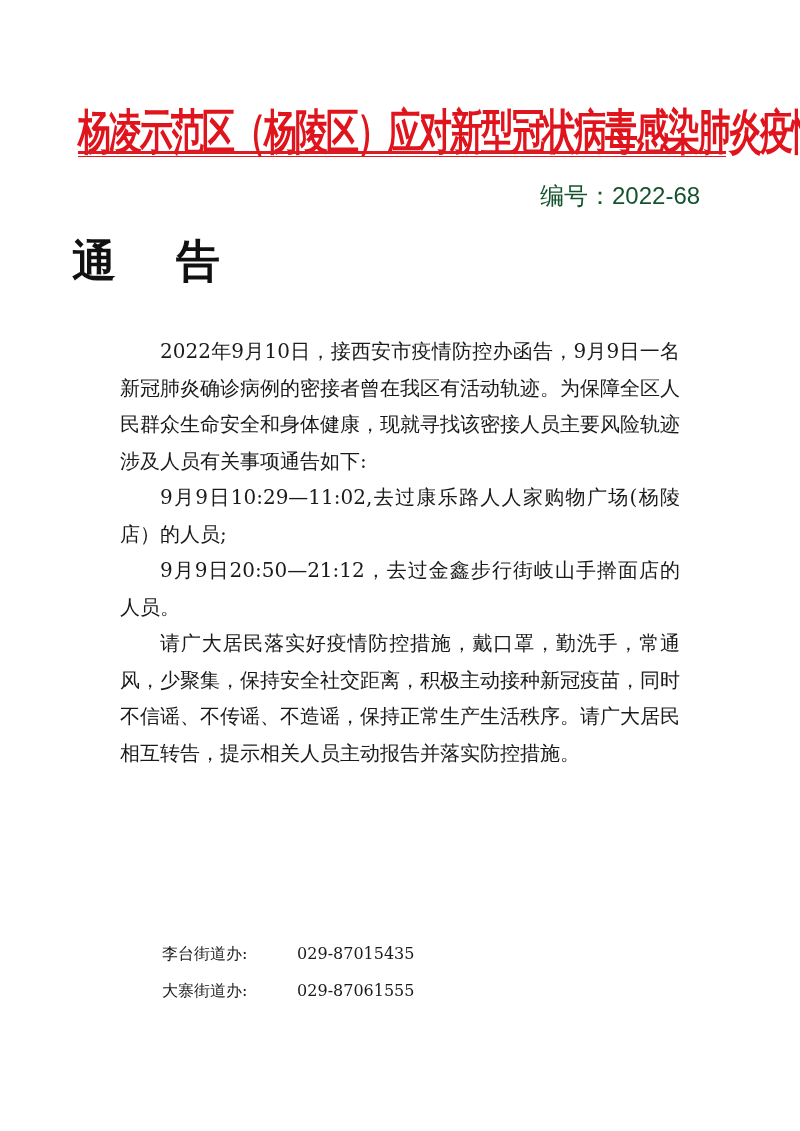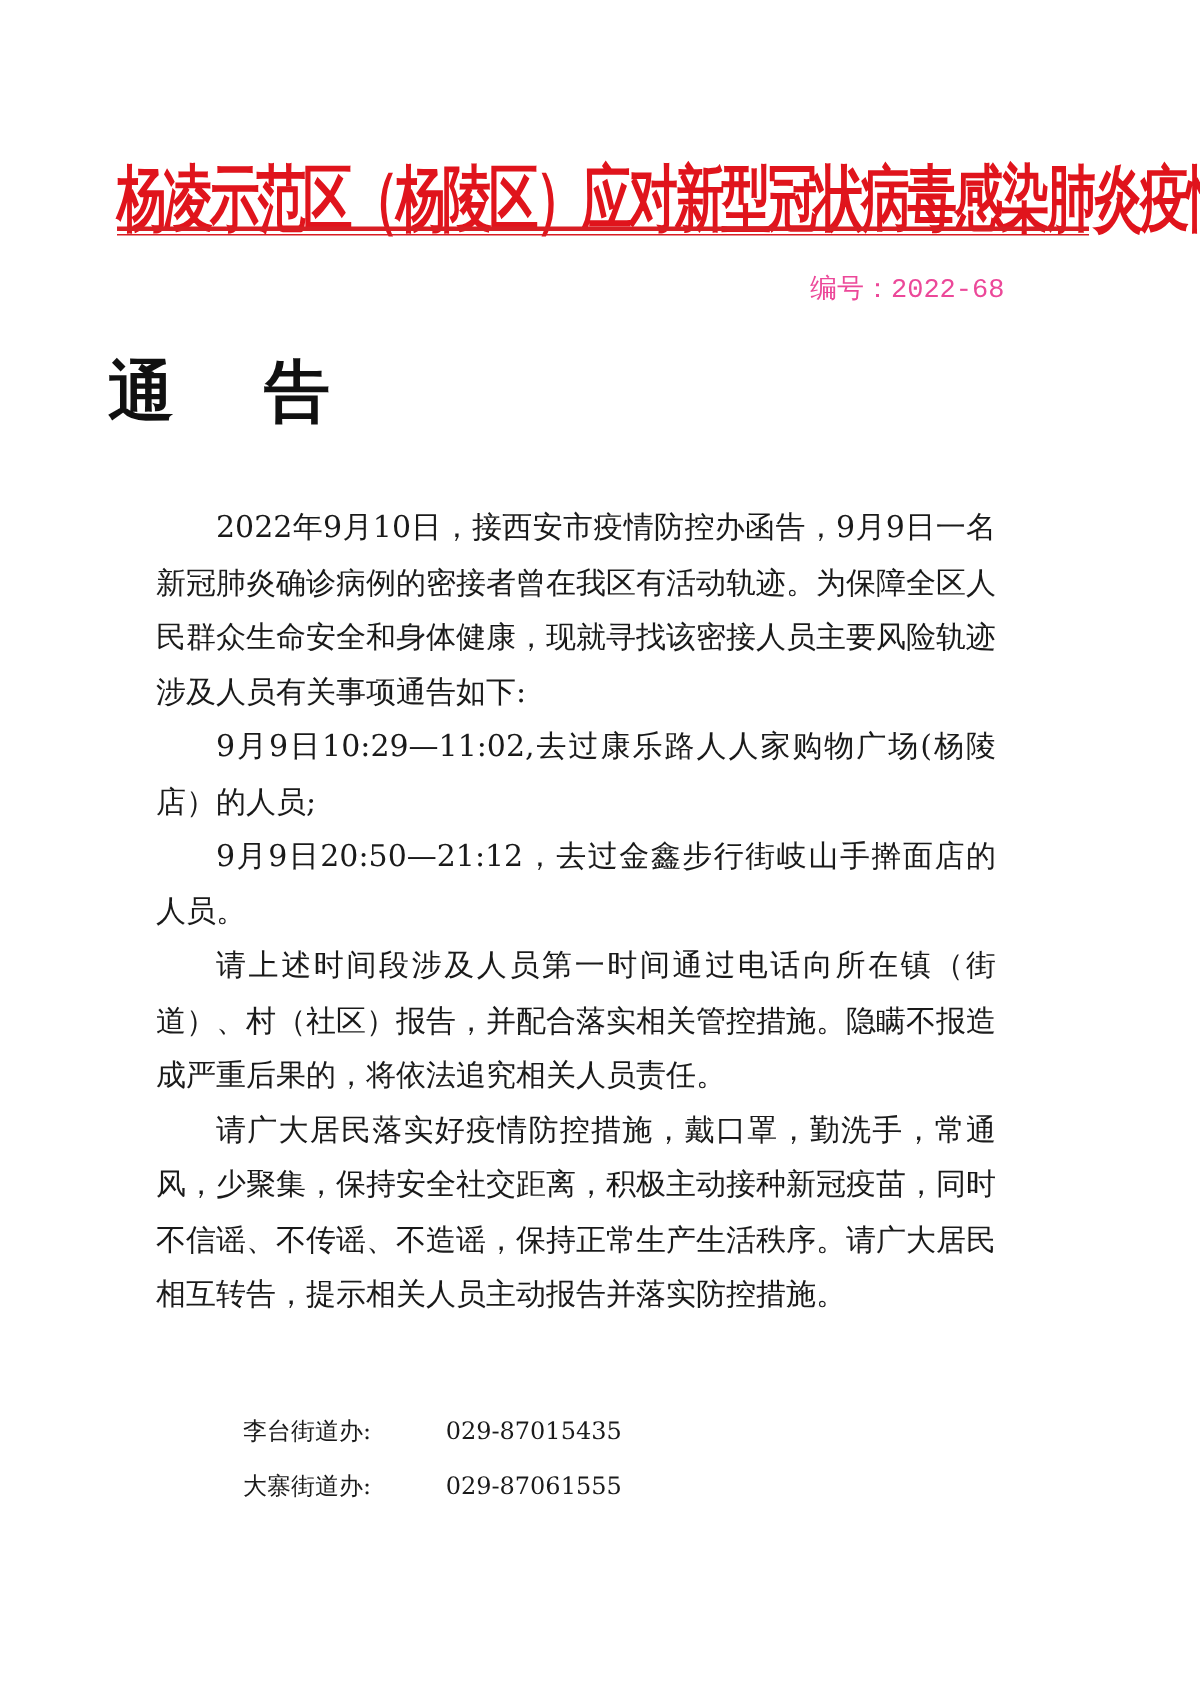--- a/index.html
+++ b/index.html
@@ -9,49 +9,48 @@
   }
   .header-title {
     position: absolute; left: 78px; top: 86px; width: 650px; height: 64px;
     color: #e0141c; font-family: "DejaVu Sans", sans-serif; font-weight: bold;
     font-size: 33px; line-height: 64px; white-space: nowrap; letter-spacing: -2px;
     transform: scaleY(1.45); transform-origin: top left; text-align: justify;
   }
   .rule-thick { position: absolute; left: 78px; top: 151px; width: 648px; height: 3px; background: #d81e24; }
   .rule-thin { position: absolute; left: 78px; top: 156px; width: 648px; height: 1px; background: #d81e24; }
   .doc-number {
-    position: absolute; left: 540px; top: 180px; font-family: Liberation Mono, monospace;
-    font-size: 18px; color: #ec4899;
+    position: absolute; left: 540px; top: 180px; font-family: Liberation Sans, sans-serif;
+    font-size: 24px; color: #14532d;
   }
   .doc-title {
     position: absolute; left: 12px; top: 232px; width: 800px; 
     font-size: 44px; font-weight: bold; letter-spacing: 60px; text-indent: 60px; color: #111;
   }
-  .body { position: absolute; left: 104px; top: 333px; width: 560px; font-size: 20px; line-height: 36.5px; }
+  .body { position: absolute; left: 120px; top: 333px; width: 560px; font-size: 20px; line-height: 36.5px; }
   .para { margin: 0; text-indent: 40px; text-align: justify; }
   .bold { font-weight: normal; }
   .contacts { position: absolute; left: 162px; top: 935px; font-size: 16px; line-height: 37px; }
   .contact-row span { display: inline-block; }
   .contact-name { width: 130px; }
 </style>
 </head>
 <body>
 
 <div class="header-title">杨凌示范区（杨陵区）应对新型冠状病毒感染肺炎疫情工作领导小组办公室</div>
 <div class="rule-thick"></div>
 <div class="rule-thin"></div>
 
 <div class="doc-number">编号：2022-68</div>
 <div class="doc-title">通告</div>
 
 <div class="body">
   <p class="para">2022年9月10日，接西安市疫情防控办函告，9月9日一名新冠肺炎确诊病例的密接者曾在我区有活动轨迹。为保障全区人民群众生命安全和身体健康，现就寻找该密接人员主要风险轨迹涉及人员有关事项通告如下:</p>
   <p class="para bold">9月9日10:29—11:02,去过康乐路人人家购物广场(杨陵店）的人员;</p>
   <p class="para bold">9月9日20:50—21:12，去过金鑫步行街岐山手擀面店的人员。</p>
-  <p class="para">请上述时间段涉及人员第一时间通过电话向所在镇（街道）、村（社区）报告，并配合落实相关管控措施。隐瞒不报造成严重后果的，将依法追究相关人员责任。</p>
   <p class="para">请广大居民落实好疫情防控措施，戴口罩，勤洗手，常通风，少聚集，保持安全社交距离，积极主动接种新冠疫苗，同时不信谣、不传谣、不造谣，保持正常生产生活秩序。请广大居民相互转告，提示相关人员主动报告并落实防控措施。</p>
 </div>
 
 <div class="contacts">
   <div class="contact-row">
     <span class="contact-name">李台街道办:</span>
     <span>029-87015435</span>
   </div>
   <div class="contact-row">
     <span class="contact-name">大寨街道办:</span>

